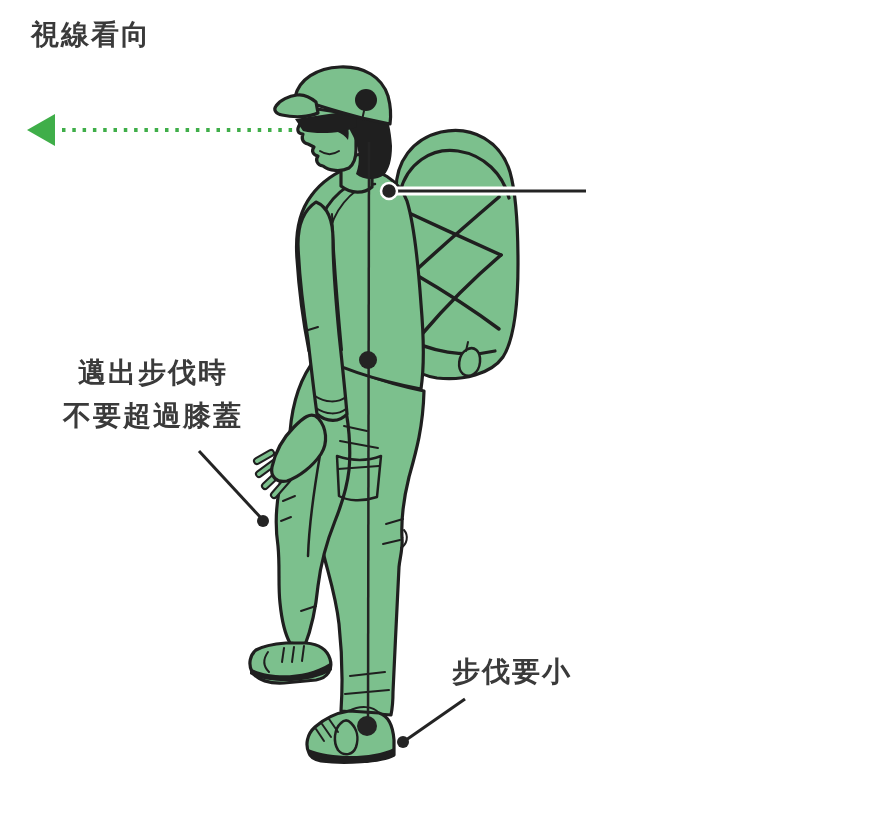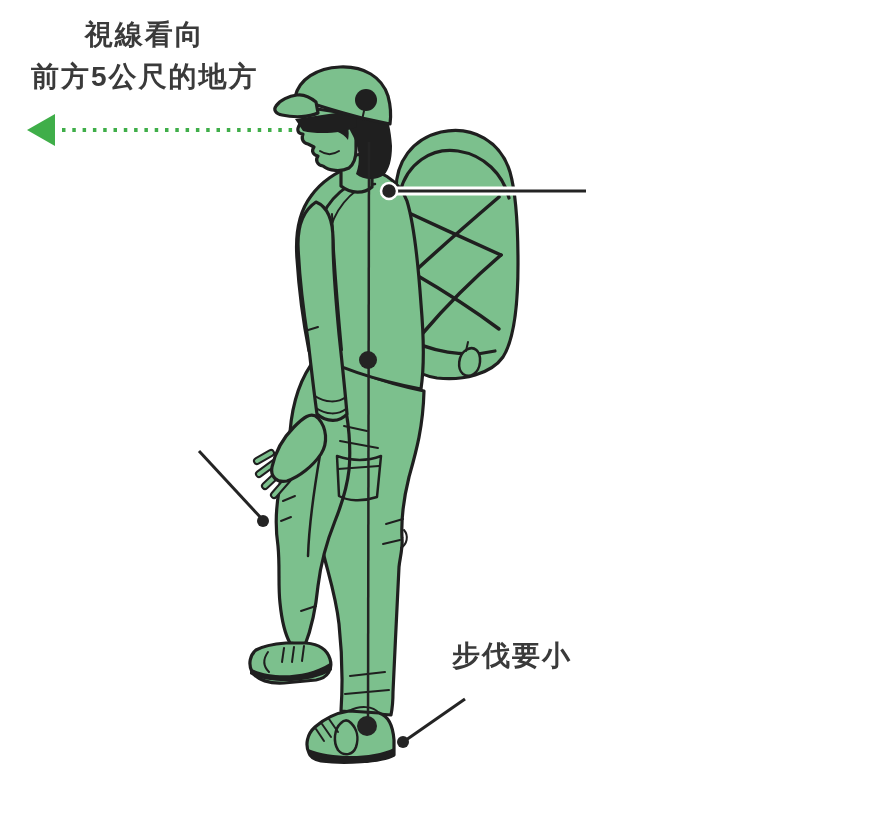--- a/index.html
+++ b/index.html
@@ -4,21 +4,21 @@
 <style>
   html,body{margin:0;padding:0;background:#fff;}
   .stage{position:relative;width:870px;height:828px;background:#fff;overflow:hidden;
          font-family:"Liberation Sans","DejaVu Sans",sans-serif;text-align:center;}
   .stage svg{position:absolute;left:0;top:0;}
   .label{position:absolute;font-weight:bold;font-size:28px;color:var(--text-color,#3a3a3a);
          letter-spacing:2px;line-height:43px;white-space:nowrap;}
   .label-gaze{left:31px;top:14px;line-height:42px;}
   .label-posture{left:592px;top:163px;}
   .label-stride{left:63px;top:351px;}
-  .label-small-steps{left:452px;top:634px;}
+  .label-small-steps{left:452px;top:650px;}
   
   .outline{stroke:var(--ink,#1f1f1f);stroke-linejoin:round;stroke-linecap:round;stroke-width:3.2;}
   .green{fill:var(--figure-green,#7cc08d);}
   .ink{fill:var(--ink,#1f1f1f);stroke:none;}
   .nofill{fill:none;}
   .sw2{stroke-width:2;} .sw25{stroke-width:2.5;} .sw3{stroke-width:3;} .sw35{stroke-width:3.5;}
   .anno{stroke:var(--annotation,#242424);}
   .annofill{fill:var(--annotation,#242424);}
   .fb{stroke:var(--ink,#1f1f1f);stroke-width:8;stroke-linecap:round;fill:none;}
   .fg{stroke:var(--figure-green,#7cc08d);stroke-width:4;stroke-linecap:round;fill:none;}
@@ -148,22 +148,25 @@
       <circle class="annofill" cx="263" cy="521" r="6"></circle>
     </g>
     <g>
       <line class="anno" x1="465" y1="699" x2="406" y2="740" stroke-width="3"></line>
       <circle class="annofill" cx="403" cy="742" r="6"></circle>
     </g>
   </svg>
 
   <div class="label label-gaze">
     <div>視線看向</div>
-    <div>前方5公尺的地方</div>
   </div>
 
 
+  <div class="label label-stride">
+    <div>邁出步伐時</div>
+    <div>不要超過膝蓋</div>
+  </div>
 
   <div class="label label-small-steps">
     <div>步伐要小</div>
   </div>
 
 </div>
 
 </body></html>

